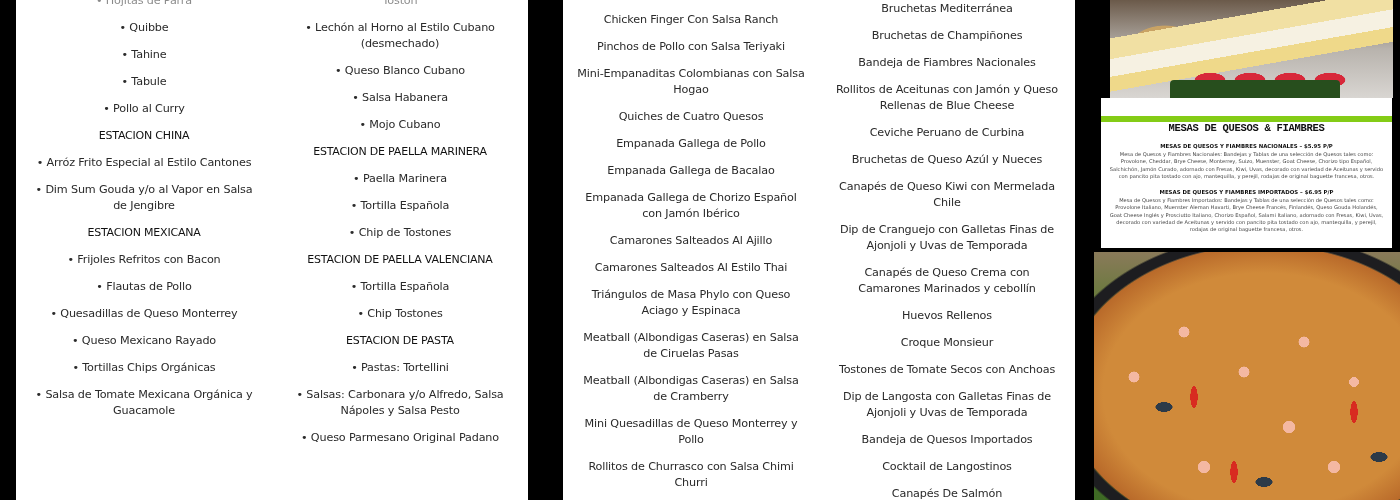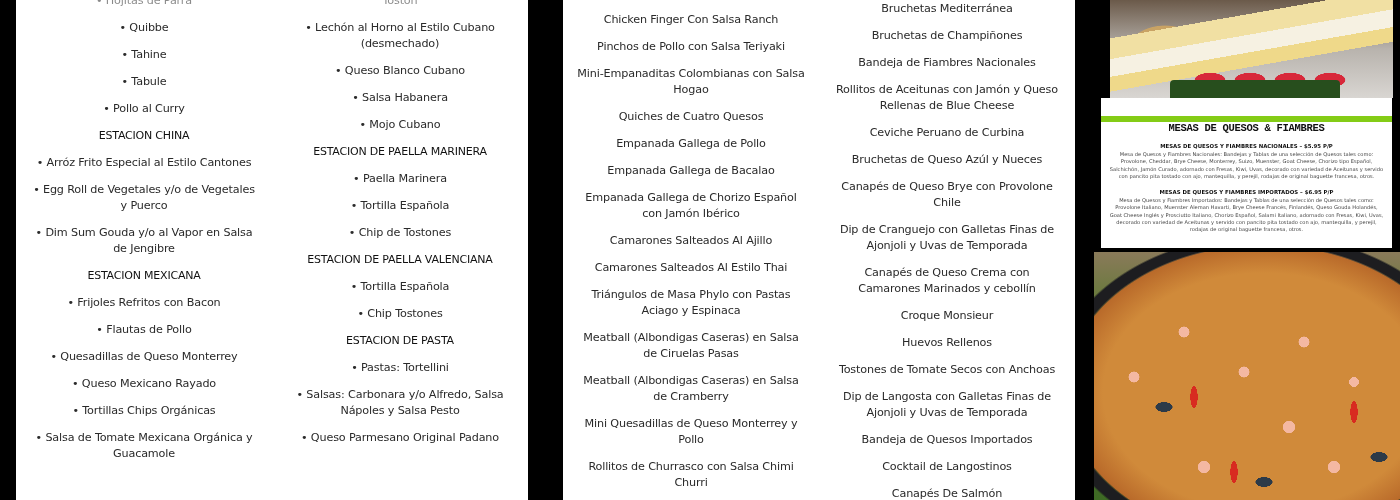--- a/index.html
+++ b/index.html
@@ -69,21 +69,20 @@
 
 <div class="panel" id="panel-a">
   <div class="col" id="a-left">
       <div class="item cut">• Hojitas de Parra</div>
       <div class="item">• Quibbe</div>
       <div class="item">• Tahine</div>
       <div class="item">• Tabule</div>
       <div class="item">• Pollo al Curry</div>
       <div class="head">ESTACION CHINA</div>
       <div class="item">• Arróz Frito Especial al Estilo Cantones</div>
-      <div class="item">• Egg Roll de Vegetales y/o de Vegetales y Puerco</div>
       <div class="item">• Dim Sum Gouda y/o al Vapor en Salsa de Jengibre</div>
       <div class="head">ESTACION MEXICANA</div>
       <div class="item">• Frijoles Refritos con Bacon</div>
       <div class="item">• Flautas de Pollo</div>
       <div class="item">• Quesadillas de Queso Monterrey</div>
       <div class="item">• Queso Mexicano Rayado</div>
       <div class="item">• Tortillas Chips Orgánicas</div>
       <div class="item">• Salsa de Tomate Mexicana Orgánica y Guacamole</div>
     </div>
   <div class="col" id="a-right">
@@ -111,38 +110,38 @@
     <div class="col" id="b-left">
         <div class="item">Chicken Finger Con Salsa Ranch</div>
         <div class="item">Pinchos de Pollo con Salsa Teriyaki</div>
         <div class="item">Mini-Empanaditas Colombianas con Salsa Hogao</div>
         <div class="item">Quiches de Cuatro Quesos</div>
         <div class="item">Empanada Gallega de Pollo</div>
         <div class="item">Empanada Gallega de Bacalao</div>
         <div class="item">Empanada Gallega de Chorizo Español con Jamón Ibérico</div>
         <div class="item">Camarones  Salteados Al Ajillo</div>
         <div class="item">Camarones Salteados Al Estilo Thai</div>
-        <div class="item">Triángulos de Masa Phylo con Pastas Aciago y Espinaca</div>
+        <div class="item">Triángulos de Masa Phylo con Queso Aciago y Espinaca</div>
         <div class="item">Meatball (Albondigas Caseras) en Salsa de Ciruelas Pasas</div>
         <div class="item">Meatball (Albondigas Caseras) en Salsa de Cramberry</div>
         <div class="item">Mini Quesadillas de Queso Monterrey y Pollo</div>
         <div class="item">Rollitos de Churrasco con Salsa Chimi Churri</div>
       </div>
     <div class="col" id="b-right">
         <div class="item">Bruchetas Mediterránea</div>
         <div class="item">Bruchetas de Champiñones</div>
         <div class="item">Bandeja de Fiambres Nacionales</div>
         <div class="item">Rollitos de Aceitunas con Jamón y Queso Rellenas de Blue Cheese</div>
         <div class="item">Ceviche Peruano de Curbina</div>
         <div class="item">Bruchetas de Queso Azúl y Nueces</div>
-        <div class="item">Canapés de Queso Brye con Provolone Chile</div>
+        <div class="item">Canapés de Queso Kiwi con Mermelada Chile</div>
         <div class="item">Dip de Cranguejo con Galletas Finas de Ajonjoli y Uvas de  Temporada</div>
         <div class="item">Canapés de Queso Crema con Camarones Marinados y cebollín</div>
+        <div class="item">Huevos Rellenos</div>
         <div class="item">Croque Monsieur</div>
-        <div class="item">Huevos Rellenos</div>
         <div class="item">Tostones de Tomate Secos con Anchoas</div>
         <div class="item">Dip de Langosta con Galletas Finas de Ajonjoli y Uvas de Temporada</div>
         <div class="item">Bandeja de Quesos Importados</div>
         <div class="item">Cocktail de Langostinos</div>
         <div class="item">Canapés De Salmón</div>
       </div>
   </div>
 </div>
 
 <div class="panel" id="panel-c">

